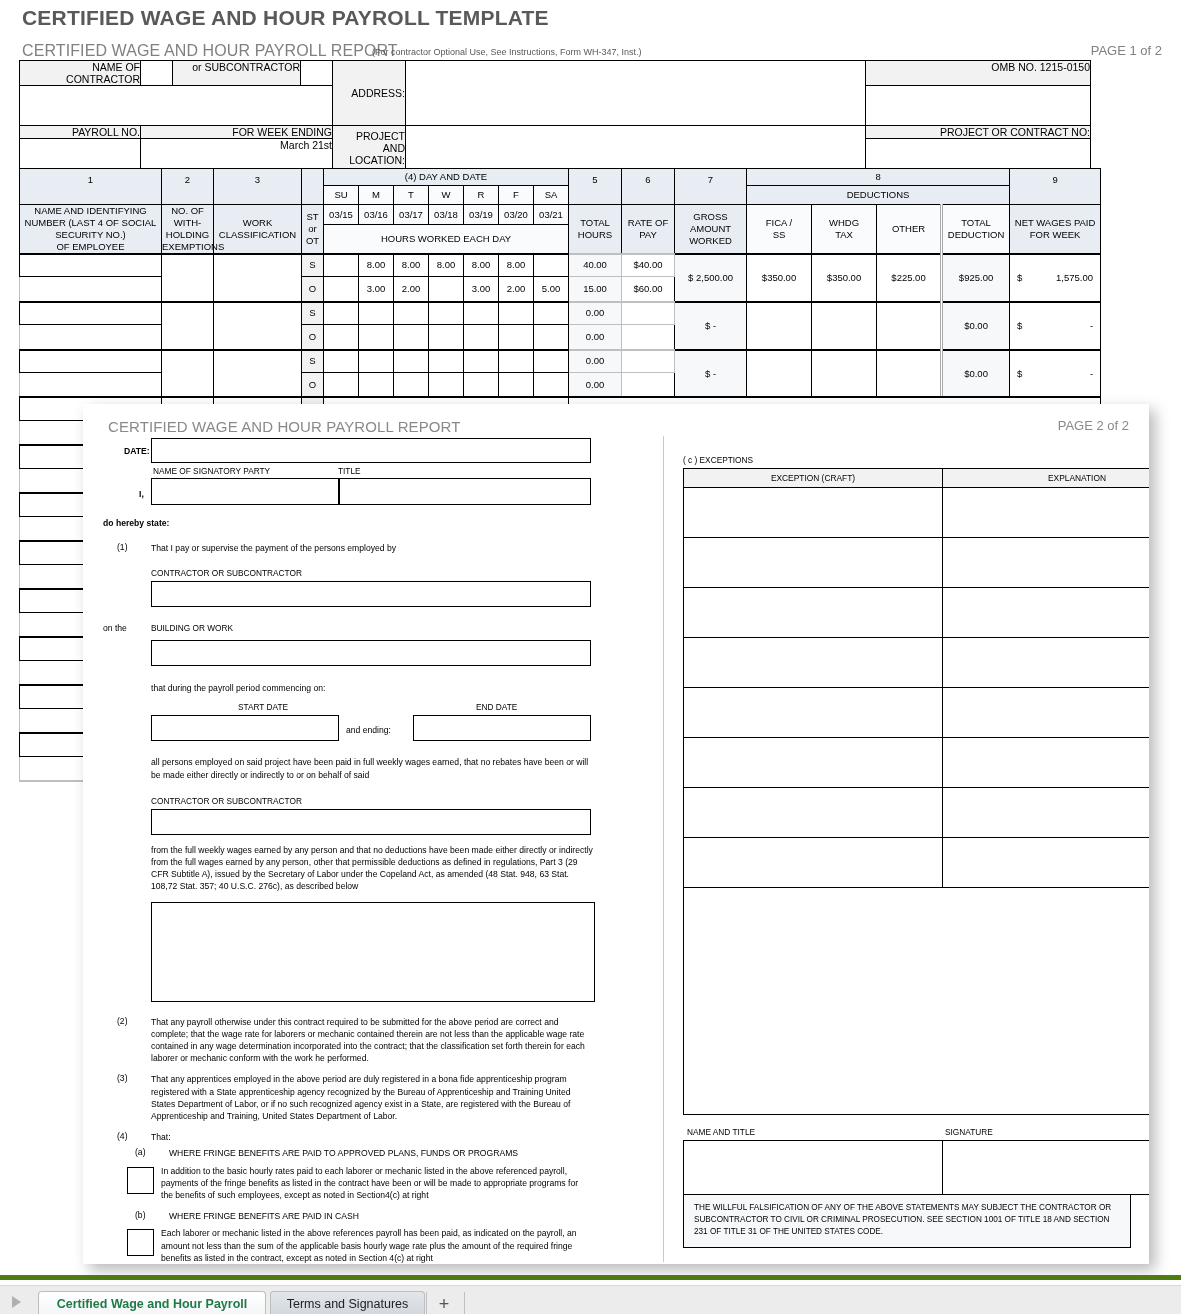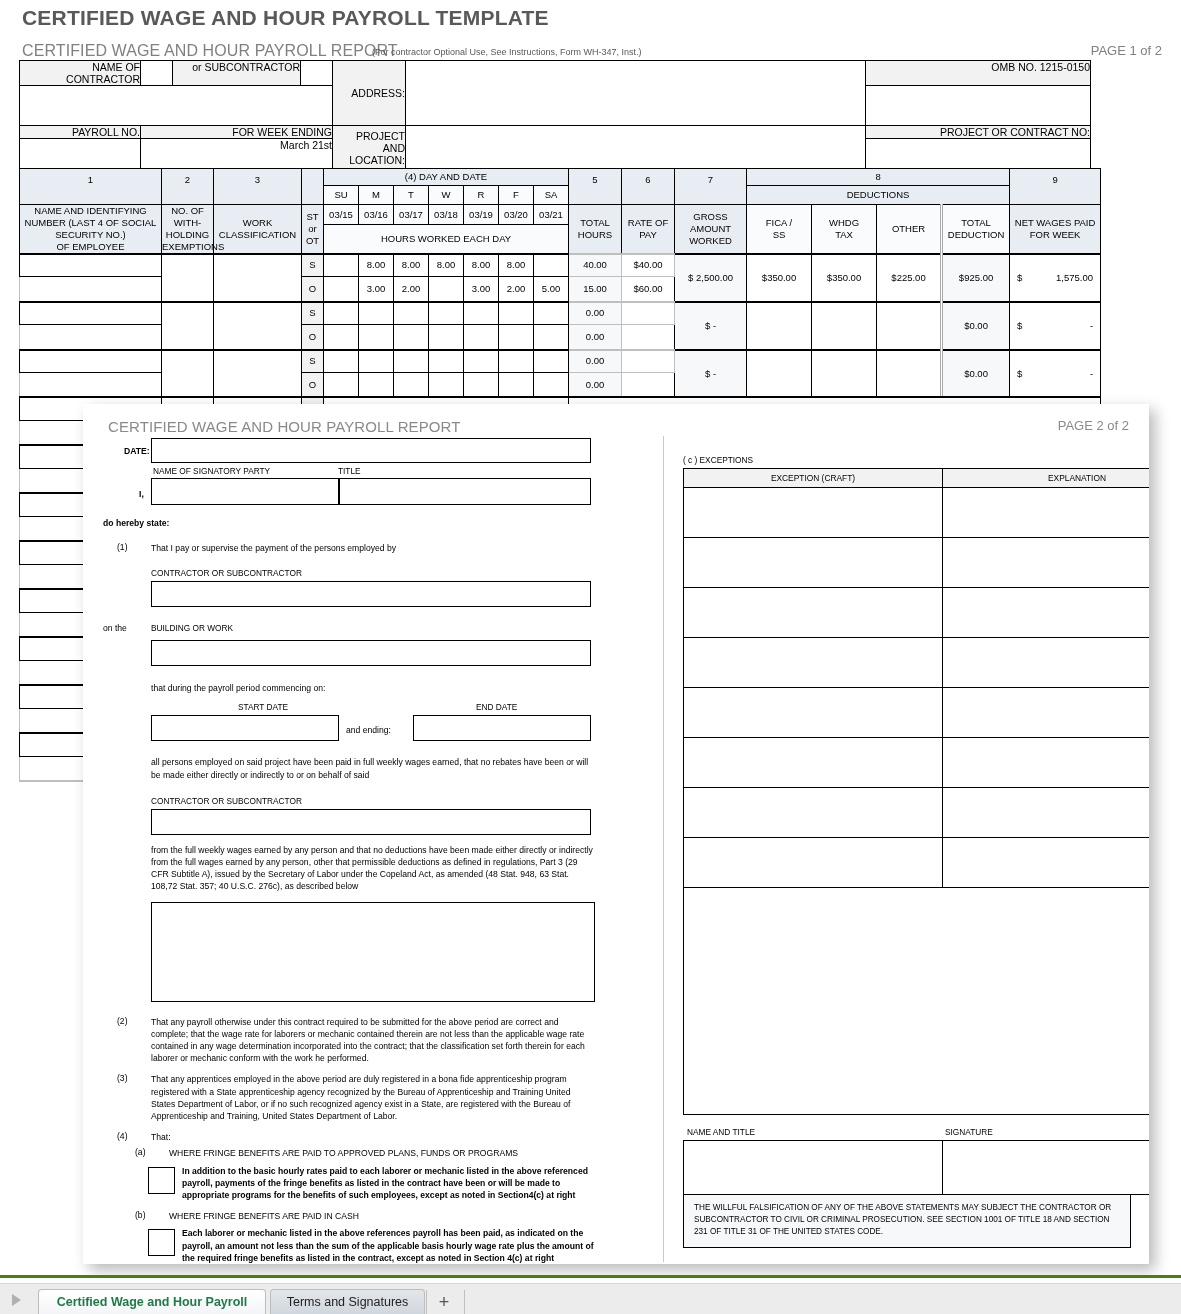--- a/index.html
+++ b/index.html
@@ -93,40 +93,40 @@
   .dates-row .mid { position:absolute; left:243px; top:22px; font-size:8.6px;}
   .dates-row .edf { position:absolute; left:310px; top:13px; width:178px; height:26px; }
 
   .para { margin-left:48px; width:444px; }
   .bigbox { margin-left:48px; width:444px; height:100px; }
 
   .numitem { position:relative; margin-left:14px; padding-left:34px; width:480px; }
   .numitem .n { position:absolute; left:0; top:0; font-size:8.6px; }
   .sub-a { position:relative; margin-left:32px; padding-left:34px; width:460px; }
   .sub-a .n { position:absolute; left:0; top:0; font-size:8.6px; }
-  .chkrow { position:relative; margin-left:45px; padding-left:34px; min-height:36px; width:460px;font-weight:bold; }
+  .chkrow { position:relative; margin-left:24px; padding-left:34px; min-height:36px; width:460px; }
   .chkbox { position:absolute; left:0px; top:2px; width:27px; height:27px; border:1.2px solid #000; background:#fff; }
 
   
   .exc-lab { font-size:8.3px; margin-bottom:3px; }
   table.exc { border-collapse:collapse; table-layout:fixed; width:100%; }
   table.exc td, table.exc th { border:1.1px solid #000; padding:0; font-weight:normal; }
   table.exc th { background:#f2f2f2; font-size:8.4px; height:19px; }
   table.exc td.r { height:50px; }
   table.exc td.blank { height:227px; }
 
   .sig2-labels { position:relative; height:15px; margin-top:10px; }
   .sig2-labels .a { position:absolute; left:4px; top:2px; }
   .sig2-labels .b { position:absolute; left:262px; top:2px; }
   table.sig2 { border-collapse:collapse; table-layout:fixed; width:100%; }
   table.sig2 td { border:1.1px solid #000; height:54px; }
   .warn { border:1.1px solid #000; border-top:none; background:#f7f8fa; padding:7px 8px 9px 10px; font-size:8.2px; line-height:1.45; }
 
   
-  .tabbar { position:absolute; left:0; top:1275px; width:1181px; height:39px; background:#ececec; border-top:3px solid #4d7c0f; }
+  .tabbar { position:absolute; left:0; top:1275px; width:1181px; height:39px; background:#ececec; border-top:5px solid #4d7c0f; }
   .tabbar .strip { position:absolute; left:0; top:0; width:1181px; height:6px; background:#fdfdfd; border-bottom:1px solid #d8d8d8;}
   .navarrow { position:absolute; left:12px; top:16px; width:0;height:0;border-left:9px solid #b0b0b0;border-top:6px solid transparent;border-bottom:6px solid transparent;}
   .tab {
     position:absolute; top:11px; height:26px;
     border:1px solid #bdbdbd; border-bottom:none;
     border-radius:4px 4px 0 0;
     font-size:12.5px; line-height:24px; text-align:center;
     background:linear-gradient(#f6f6f6,#dfe3e8);
   }
   .tab.active { background:linear-gradient(#ffffff,#f2f4f7); color:#1f7a45; font-weight:bold; }

